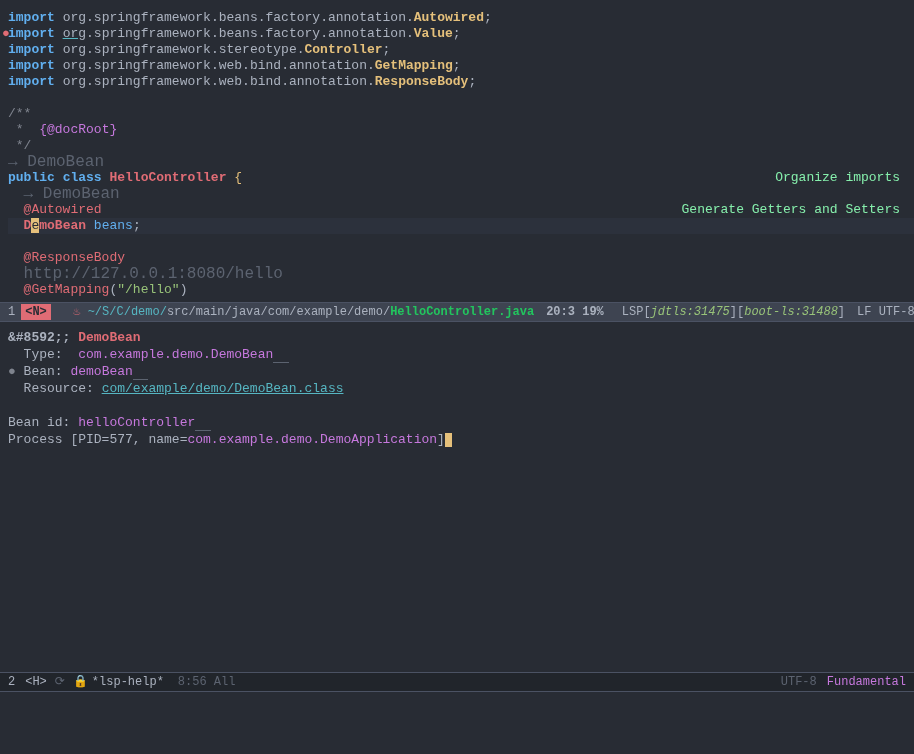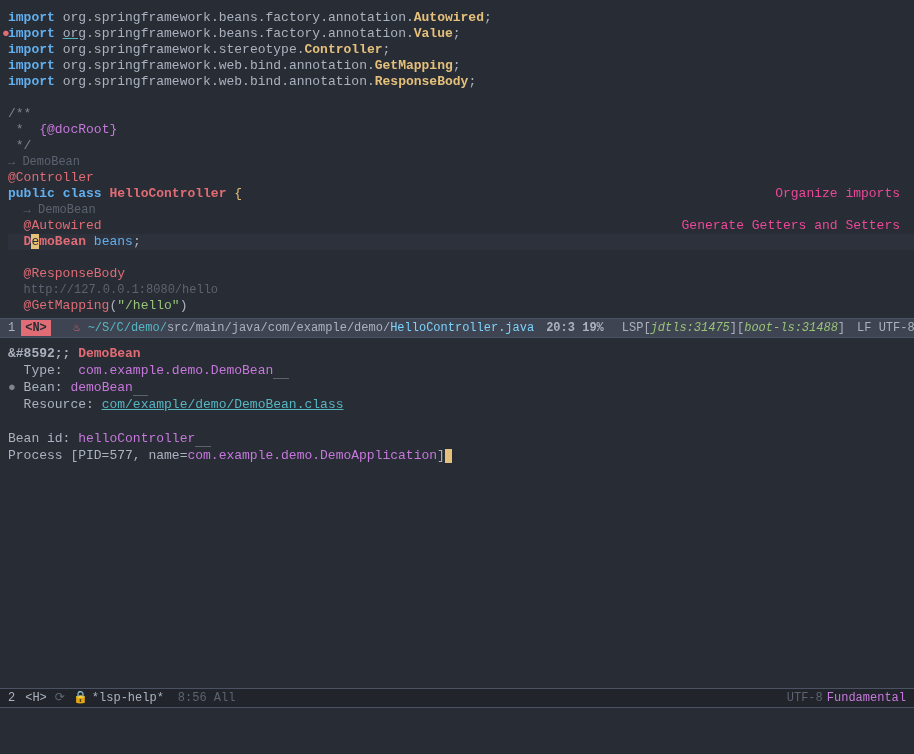--- a/index.html
+++ b/index.html
@@ -25,22 +25,22 @@
   .pkg { color: #abb2bf; }
   .cls { color: #e5c07b; font-weight: bold; }
   .cls-nb { color: #e5c07b; }
   .punct { color: #abb2bf; }
   .doc { color: #7f848e; }
   .doctag { color: #c678dd; }
   .annot { color: #e06c75; }
   .class-name { color: #e06c75; font-weight: bold; }
   .var { color: #61afef; }
   .str { color: #98c379; }
-  .hint-small { color: #5c6370; font-size: 12px; margin-top: 40px; }
-  .lens-action { color: #ec4899; }
+  .hint-small { color: #5c6370; font-size: 16px; margin-top: 40px; }
+  .lens-action { color: #86efac; }
   .underline { text-decoration: underline; text-decoration-color: #56b6c2; }
   .hl-line { background: #2c313c; display: block; width: 100%; }
   .cursor-char { background: #e5c07b; color: #282c34; }
   .gutter-dot { color: #e06c75; position: absolute; left: 0; }
   
   .modeline {
     background: #3e4451;
     color: #abb2bf;
     height: 20px;
     display: flex;
@@ -53,28 +53,28 @@
   }
   .modeline.inactive {
     background: #21252b;
     color: #5c6370;
   }
   .ml-num { color: #abb2bf; margin-right: 6px; }
   .ml-evil-n { background: #e06c75; color: #282c34; padding: 0 4px; font-weight: bold; }
   .ml-evil-h { color: #abb2bf; padding: 0 4px; }
   .ml-icon { margin: 0 4px; }
   .ml-path-bright { color: #56b6c2; }
-  .ml-file { color: #7dd3fc; font-weight: normal; }
+  .ml-file { color: #22c55e; font-weight: bold; }
   .ml-file-inactive { color: #abb2bf; }
   .ml-pos { margin-left: 12px; font-weight: bold; }
   .ml-lsp { margin-left: 18px; }
   .ml-lsp-name { font-style: italic; color: #98c379; }
   .ml-spacer { flex: 1; }
   .ml-enc { margin-left: 12px; }
-  .ml-mode { margin-left: 4px; color: #c678dd; }
+  .ml-mode { margin-left: 10px; color: #c678dd; }
   
   .help-pane {
     padding: 8px 0 0 8px;
     height: 350px;
     background: #282c34;
   }
   .help-line { white-space: pre; height: 17px; }
   .hp-arrow { color: #abb2bf; font-weight: bold; }
   .hp-title { color: #e06c75; font-weight: bold; }
   .hp-bullet { color: #7f848e; }
@@ -102,21 +102,20 @@
   <div class="code-line"><span class="kw">import</span> <span class="pkg">org</span><span class="punct">.</span><span class="pkg">springframework</span><span class="punct">.</span><span class="pkg">stereotype</span><span class="punct">.</span><span class="cls">Controller</span><span class="punct">;</span></div>
   <div class="code-line"><span class="kw">import</span> <span class="pkg">org</span><span class="punct">.</span><span class="pkg">springframework</span><span class="punct">.</span><span class="pkg">web</span><span class="punct">.</span><span class="pkg">bind</span><span class="punct">.</span><span class="pkg">annotation</span><span class="punct">.</span><span class="cls">GetMapping</span><span class="punct">;</span></div>
   <div class="code-line"><span class="kw">import</span> <span class="pkg">org</span><span class="punct">.</span><span class="pkg">springframework</span><span class="punct">.</span><span class="pkg">web</span><span class="punct">.</span><span class="pkg">bind</span><span class="punct">.</span><span class="pkg">annotation</span><span class="punct">.</span><span class="cls">ResponseBody</span><span class="punct">;</span></div>
   <div class="code-line"></div>
 
   <div class="code-line"><span class="doc">/**</span></div>
   <div class="code-line"><span class="doc"> *  </span><span class="doctag">{@docRoot}</span></div>
   <div class="code-line"><span class="doc"> */</span></div>
 
   <div class="code-line"><span class="hint-small">→ DemoBean</span></div>
-  <div class="code-line"><span class="annot">@Controller</span></div>
   <div class="code-line" style="position:relative;"><span class="kw">public</span> <span class="kw">class</span> <span class="class-name">HelloController</span> <span class="cls-nb">{</span><span class="lens-float-right lens-action">Organize imports</span></div>
 
   <div class="code-line">  <span class="hint-small">→ DemoBean</span></div>
   <div class="code-line" style="position:relative;">  <span class="annot">@Autowired</span><span class="lens-float-right lens-action">Generate Getters and Setters</span></div>
   <div class="code-line hl-line">  <span class="class-name">D</span><span class="cursor-char">e</span><span class="class-name">moBean</span> <span class="var">beans</span><span class="punct">;</span></div>
   <div class="code-line"></div>
 
   <div class="code-line">  <span class="annot">@ResponseBody</span></div>
   <div class="code-line">  <span class="hint-small">http://127.0.0.1:8080/hello</span></div>
   <div class="code-line">  <span class="annot">@GetMapping</span><span class="punct">(</span><span class="str">"/hello"</span><span class="punct">)</span></div>

